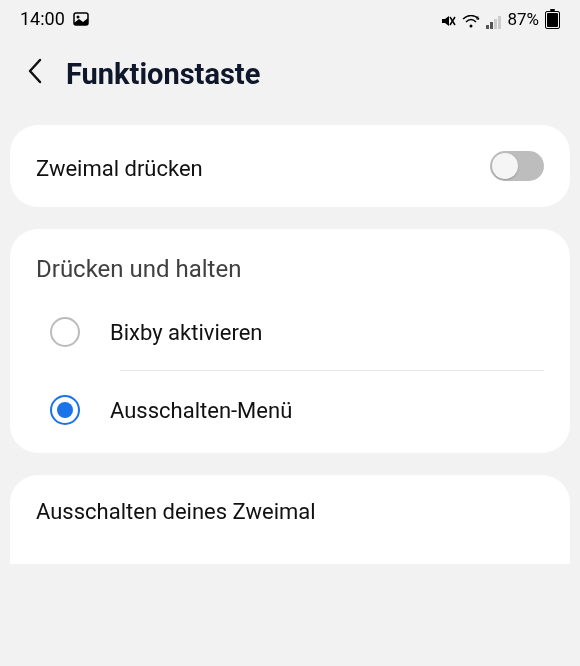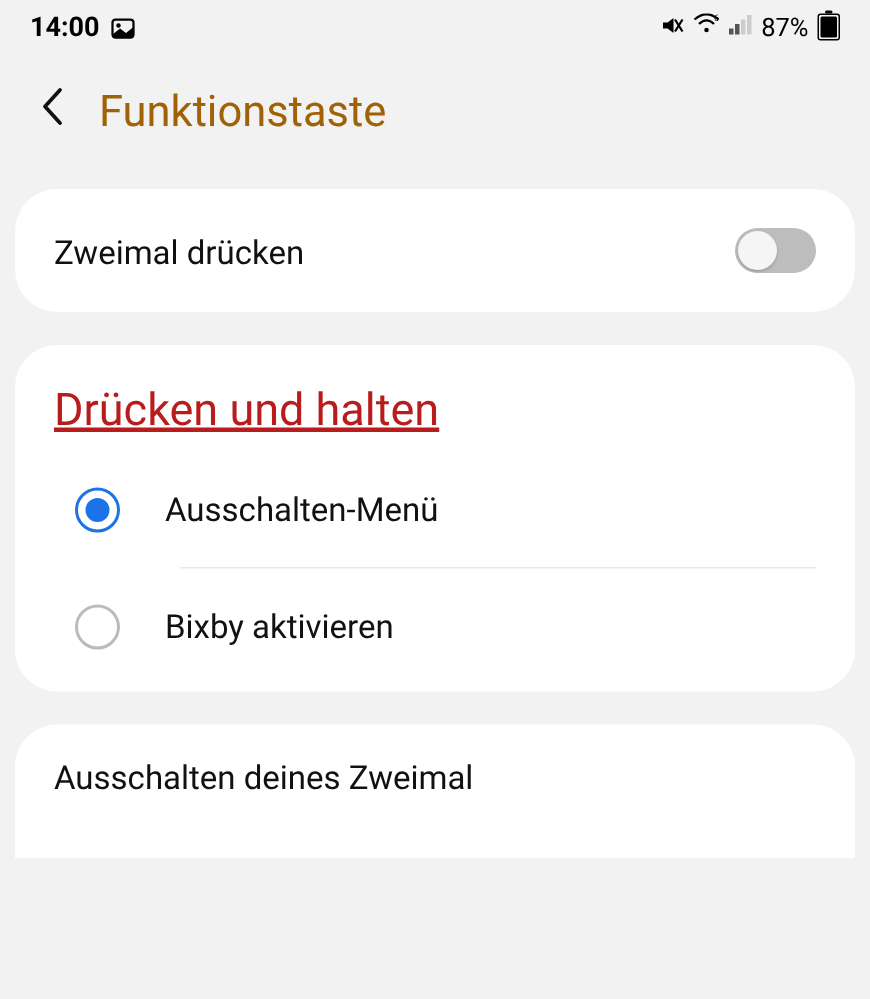--- a/index.html
+++ b/index.html
@@ -11,49 +11,48 @@
       overflow: hidden;
     }
     .status-bar {
       display: flex;
       justify-content: space-between;
       align-items: center;
       padding: 8px 20px 6px 20px;
       font-size: 18px;
       color: #000;
     }
-    .status-left { display: flex; align-items: center; gap: 8px; font-weight: bold; }
-    .status-right { display: flex; align-items: flex-start; gap: 6px; font-size: 17px; }
+    .status-left { display: flex; align-items: center; gap: 8px; }
+    .status-right { display: flex; align-items: flex-end; gap: 6px; font-size: 17px; }
     .status-icon { display: inline-flex; align-items: center; }
     .header {
       display: flex;
       align-items: center;
       gap: 22px;
       padding: 22px 26px 34px 26px;
     }
     .back-chevron { font-size: 26px; color: #111; }
-    .page-title { font-size: 29px; font-weight: 400; color: #a16207; }
+    .page-title { font-size: 29px; font-weight: 700; color: #0f172a; }
     .card {
       background: #fff;
       border-radius: 28px;
       margin: 0 10px 22px 10px;
       padding: 4px 0;
     }
     .row {
       display: flex;
       justify-content: space-between;
       align-items: flex-end;
       padding: 22px 26px;
     }
     .row-label { font-size: 22px; color: #111; }
     .section-title {
-      font-size: 30px;
-      color: #b91c1c;
+      font-size: 24px;
+      color: #404040;
       padding: 22px 26px 10px 26px;
-      text-decoration: underline;
     }
     .toggle {
       width: 54px;
       height: 30px;
       background: #bdbdbd;
       border-radius: 15px;
       position: relative;
       flex-shrink: 0;
     }
     .toggle-knob {
@@ -183,24 +182,24 @@
     <span class="row-label">Zweimal drücken</span>
     <div class="toggle">
       <div class="toggle-knob"></div>
     </div>
   </div>
 </div>
 
 <div class="card">
   <div class="section-title">Drücken und halten</div>
   <div class="radio-row">
+    <div class="radio"></div>
+    <span class="radio-label">Bixby aktivieren</span>
+  </div>
+  <div class="radio-row">
     <div class="radio checked"></div>
     <span class="radio-label">Ausschalten-Menü</span>
   </div>
-  <div class="radio-row">
-    <div class="radio"></div>
-    <span class="radio-label">Bixby aktivieren</span>
-  </div>
 </div>
 
 <div class="footer-card">
   <div class="footer-title">Ausschalten deines Zweimal</div>
 </div>
 
 </body></html>

